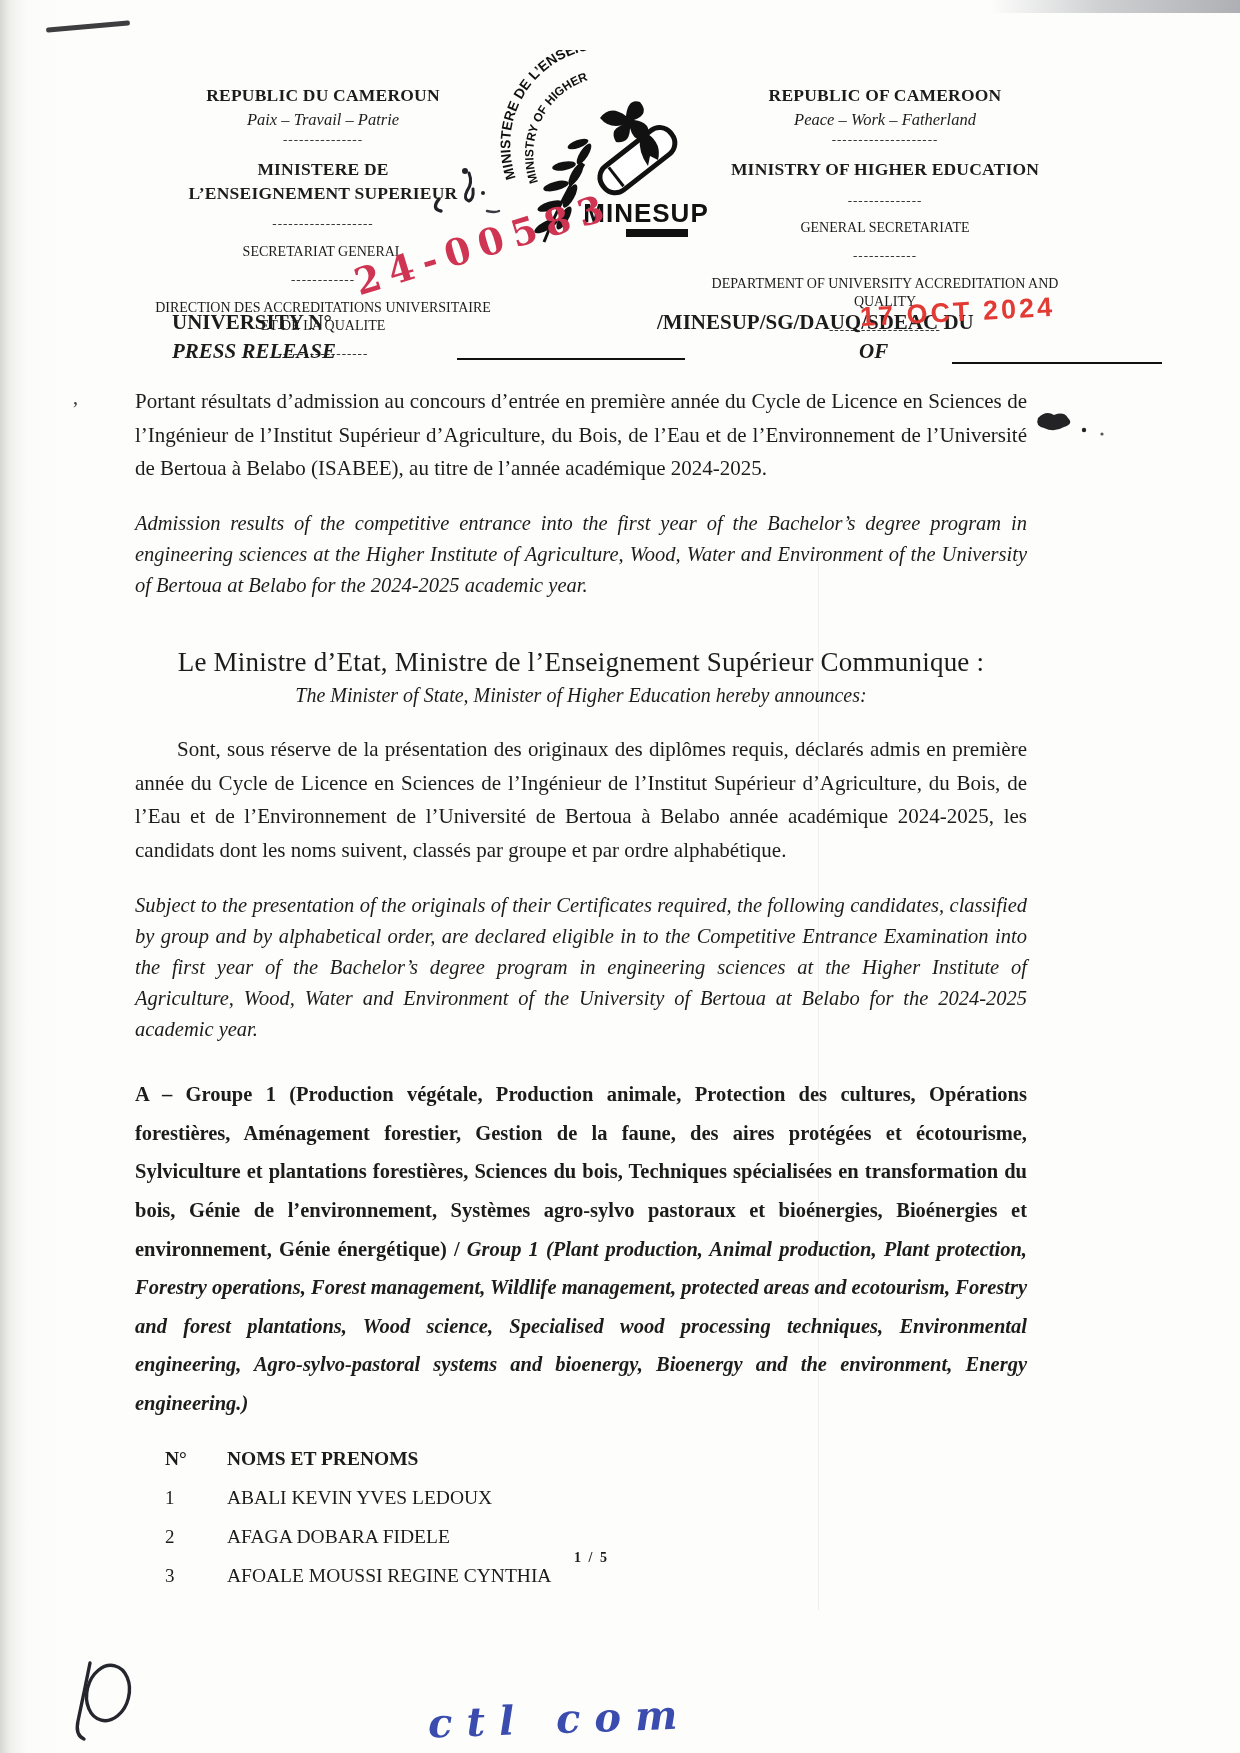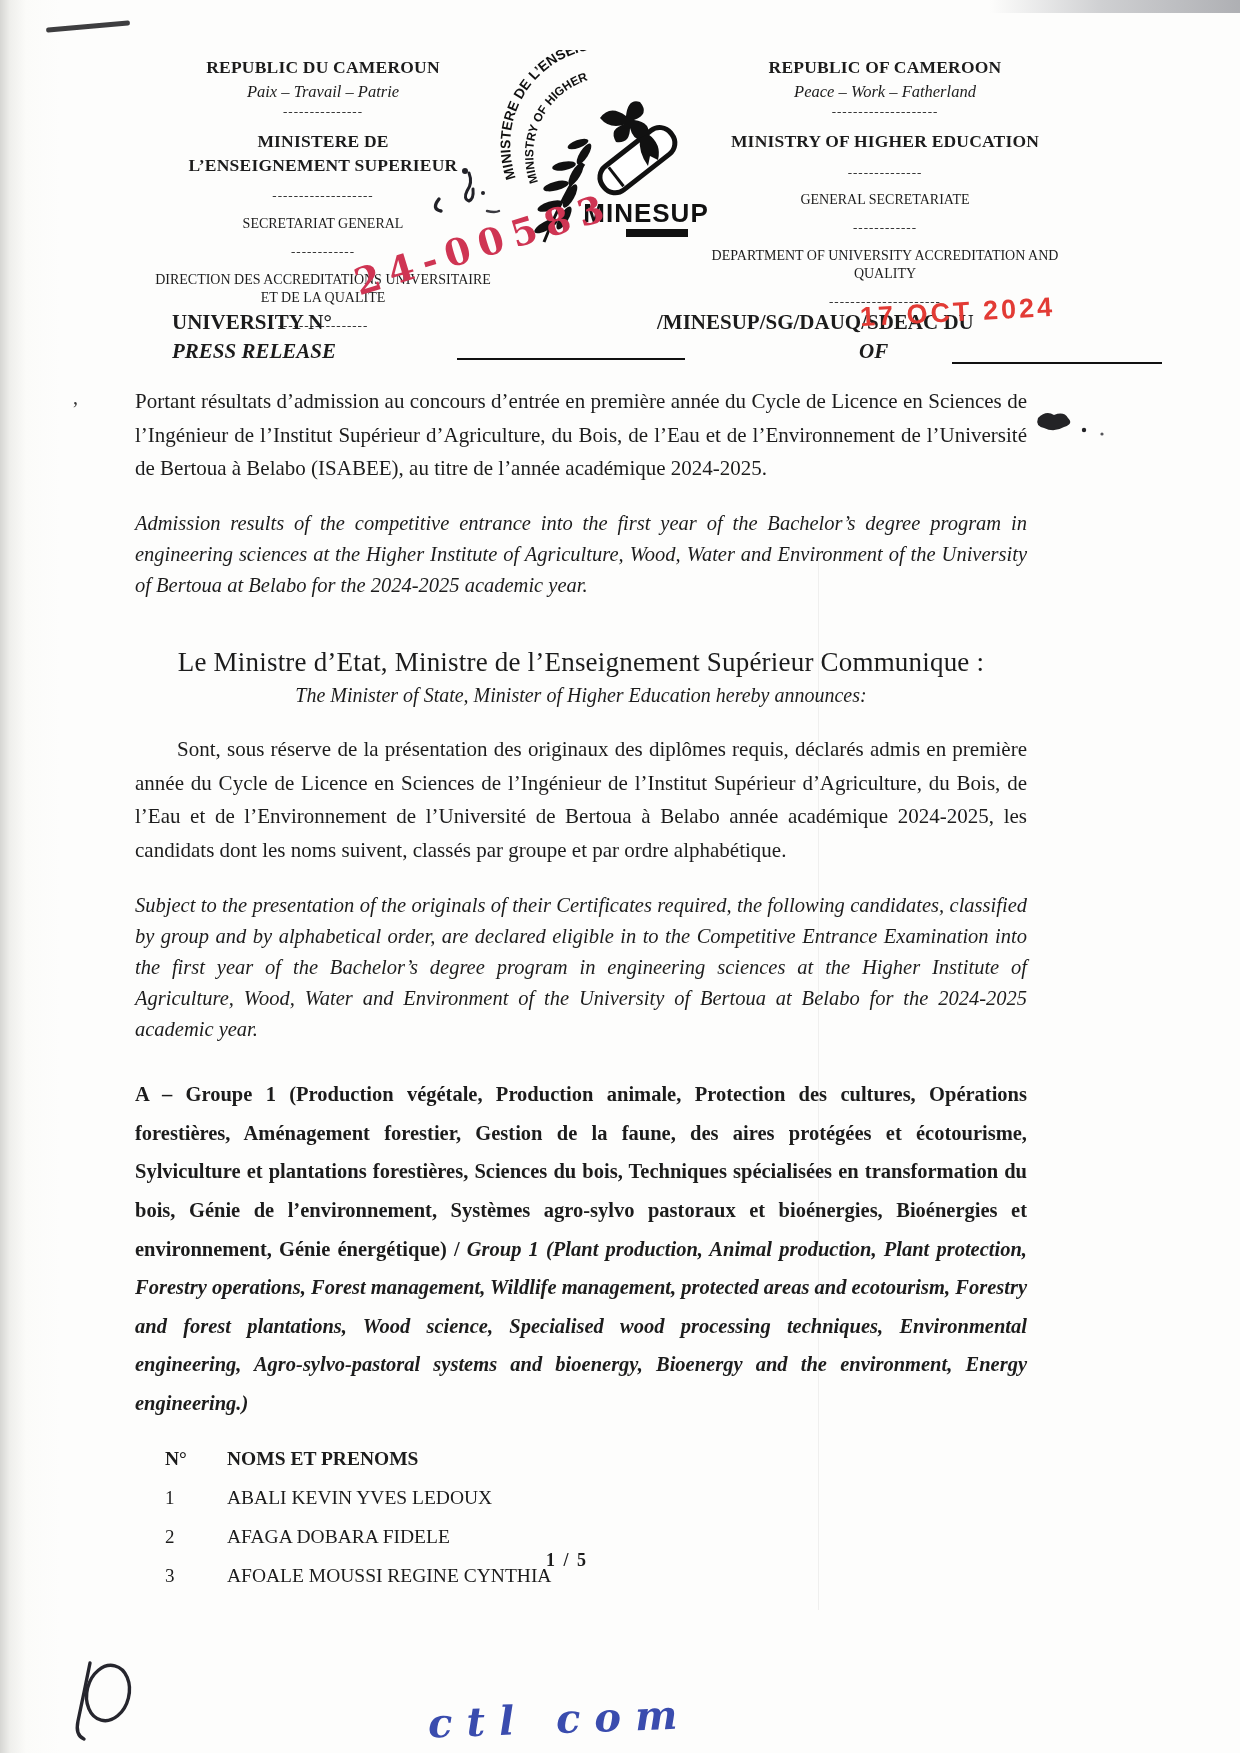--- a/index.html
+++ b/index.html
@@ -13,21 +13,21 @@
     overflow:hidden;
     font-family:"Liberation Serif", serif;
     color:#1c1c1c;
   }
   
   .header{
     position:absolute;top:56px;left:148px;width:912px;
     display:grid;grid-template-columns:350px 212px 350px;
   }
   .hcol{text-align:center;}
-  .h-bold{font-weight:bold;font-size:17.5px;line-height:1.35;letter-spacing:.2px;}
+  .h-bold{font-weight:bold;font-size:17.5px;line-height:1.35;letter-spacing:.2px;margin-top:28px;}
   .h-italic{font-style:italic;font-size:16.5px;margin-top:2px;}
   .h-sep{font-size:13px;letter-spacing:1px;color:#2a2a2a;line-height:1.5;}
   .h-norm{font-size:14px;line-height:1.3;}
   .hgap{margin-top:9px;}
   .logo-wrap{position:relative;top:-6px;}
   
   .refblock{position:absolute;top:310px;left:172px;width:950px;font-size:21px;}
   .ref-fr{position:absolute;top:0;left:0;font-weight:bold;white-space:nowrap;}
   .ref-fr-suffix{position:absolute;top:0;left:485px;font-weight:bold;white-space:nowrap;}
   .ref-en{position:absolute;top:29px;left:0;font-weight:bold;font-style:italic;white-space:nowrap;}
@@ -58,21 +58,21 @@
   .group-head .g-en{font-style:italic;}
   .list-title{font-size:20.5px;font-weight:bold;margin-top:52px;}
   .list-title .lt-en{font-style:italic;}
   .list{margin-top:26px;}
   .list-header,.list-row{display:flex;font-size:19.5px;margin-bottom:17px;}
   .list-header{font-weight:bold;}
   .cell-num{width:62px;padding-left:30px;}
   .cell-name{padding-left:0;}
   .list-row .cell-num{font-size:19px;}
   
-  .page-number{position:absolute;top:1550px;left:546px;font-size:18px;font-weight:bold;letter-spacing:2px;}
+  .page-number{position:absolute;top:1550px;left:574px;font-size:14px;font-weight:bold;letter-spacing:2px;}
   .blue-writing{
     position:absolute;top:1695px;left:428px;
     color:#3a4cae;font-size:40px;font-style:italic;font-weight:bold;
     font-family:"DejaVu Serif",serif;letter-spacing:14px;
     transform:rotate(-2deg);white-space:nowrap;
   }
   
   .artifact{position:absolute;pointer-events:none;}
   .staple-mark{top:24px;left:46px;width:84px;height:4.5px;background:#3e3e40;border-radius:2px;transform:rotate(-5deg);}
   .top-smudge{top:0;left:990px;width:250px;height:13px;

